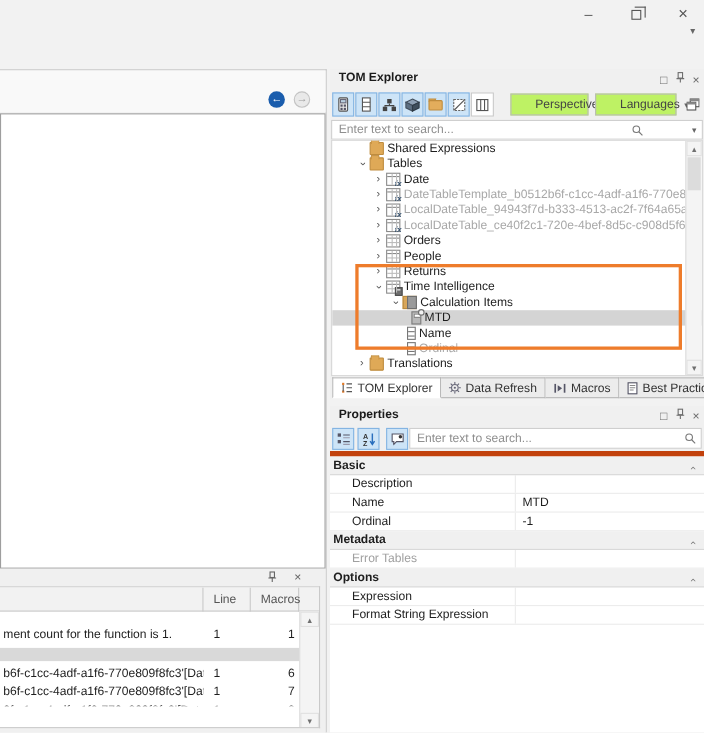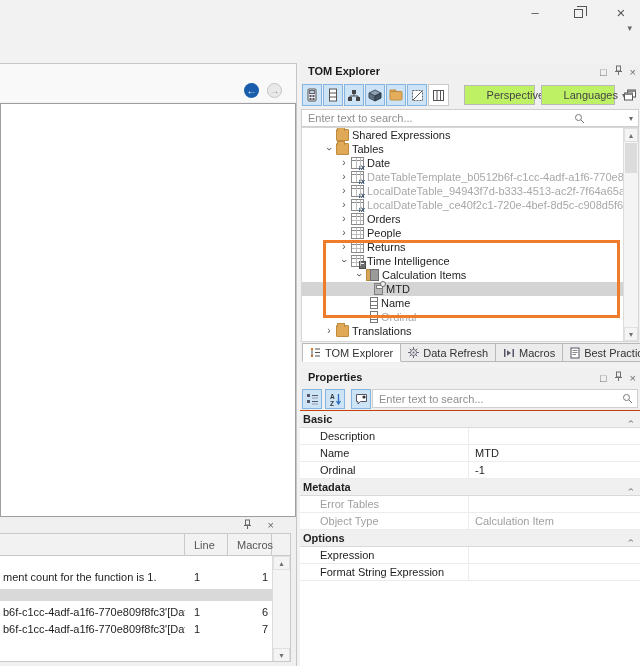--- a/index.html
+++ b/index.html
@@ -104,21 +104,21 @@
   .tab { display:flex; align-items:center; gap:4px; padding:0 7px; border:1px solid #b9b9b9; border-left:none; background:#ececec; color:#333; height:19px; white-space:nowrap; }
   .tab:first-child { border-left:1px solid #b9b9b9; }
   .tab.active { background:#fff; border-bottom-color:#fff; }
   .tab svg { flex:none; }
 
   
   #prop-panel { left:300px; top:369px; width:340px; height:297px; background:#f0f0f0; }
   #prop-toolbar { position:absolute; left:2px; top:19px; height:22px; display:flex; align-items:center; gap:3px; }
   #prop-toolbar .toolbtn { width:20px; height:20px; }
   #prop-search { position:absolute; left:72px; top:20px; width:266px; height:19px; }
-  #prop-grid { position:absolute; left:0; top:41px; width:340px; height:256px; background:#fff; border-top:1px solid #c2410c; }
+  #prop-grid { position:absolute; left:0; top:41px; width:340px; height:256px; background:#fff; border-top:5px solid #c2410c; }
   .sec-row { height:17px; line-height:17px; background:#f0f0f0; border-bottom:1px solid #d9d9d9; font-weight:bold; padding-left:3px; position:relative; }
   .sec-row .caret { position:absolute; right:8px; top:2px; font-weight:normal; color:#777; transform:rotate(-90deg); font-size:10px; }
   .prop-row { height:17px; line-height:16px; border-bottom:1px solid #ececec; display:flex; }
   .prop-row .pname { width:168px; padding-left:20px; overflow:hidden; }
   .prop-row .pval { flex:1; border-left:1px solid #ececec; padding-left:6px; overflow:hidden; }
   .prop-row.dim { color:#a0a0a0; }
 
   .mag-svg { flex:none; margin:0 4px; }
 </style>
 </head>
@@ -491,24 +491,20 @@
       <span class="pval">-1</span>
     </div>
     <div class="sec-row">
       <span>Metadata</span>
       <span class="caret">›</span>
     </div>
     <div class="prop-row dim">
       <span class="pname">Error Tables</span>
       <span class="pval"></span>
     </div>
-    <div class="prop-row dim">
-      <span class="pname">Object Type</span>
-      <span class="pval">Calculation Item</span>
-    </div>
     <div class="sec-row">
       <span>Options</span>
       <span class="caret">›</span>
     </div>
     <div class="prop-row">
       <span class="pname">Expression</span>
       <span class="pval"></span>
     </div>
     <div class="prop-row">
       <span class="pname">Format String Expression</span>

